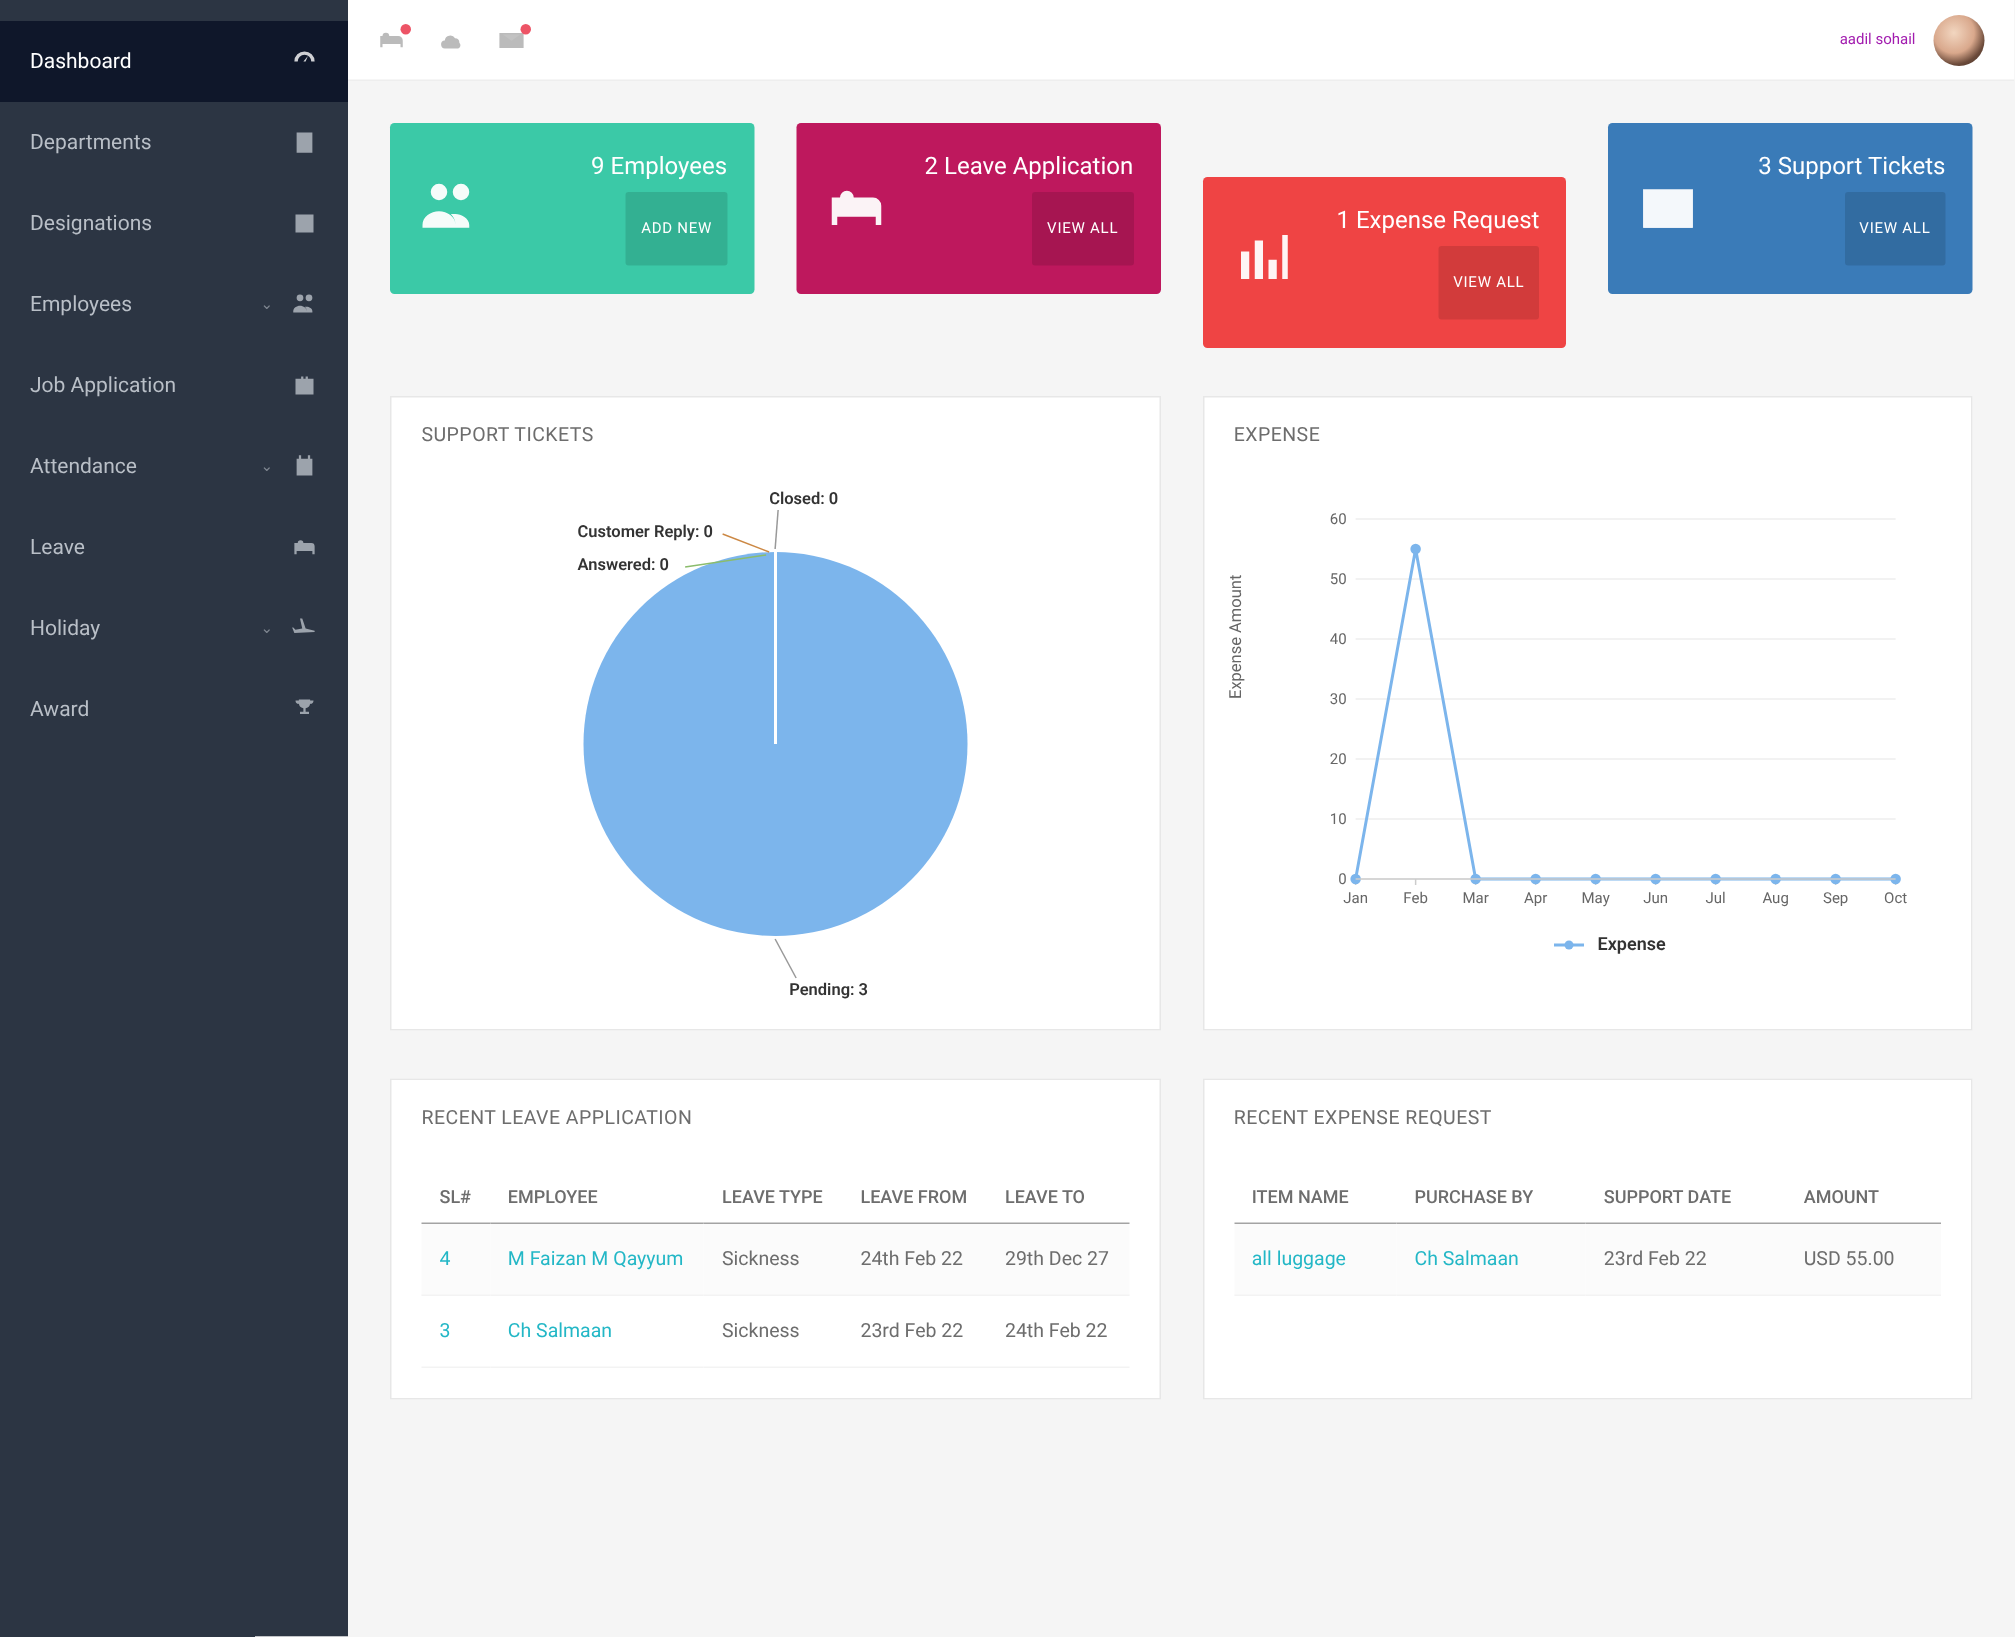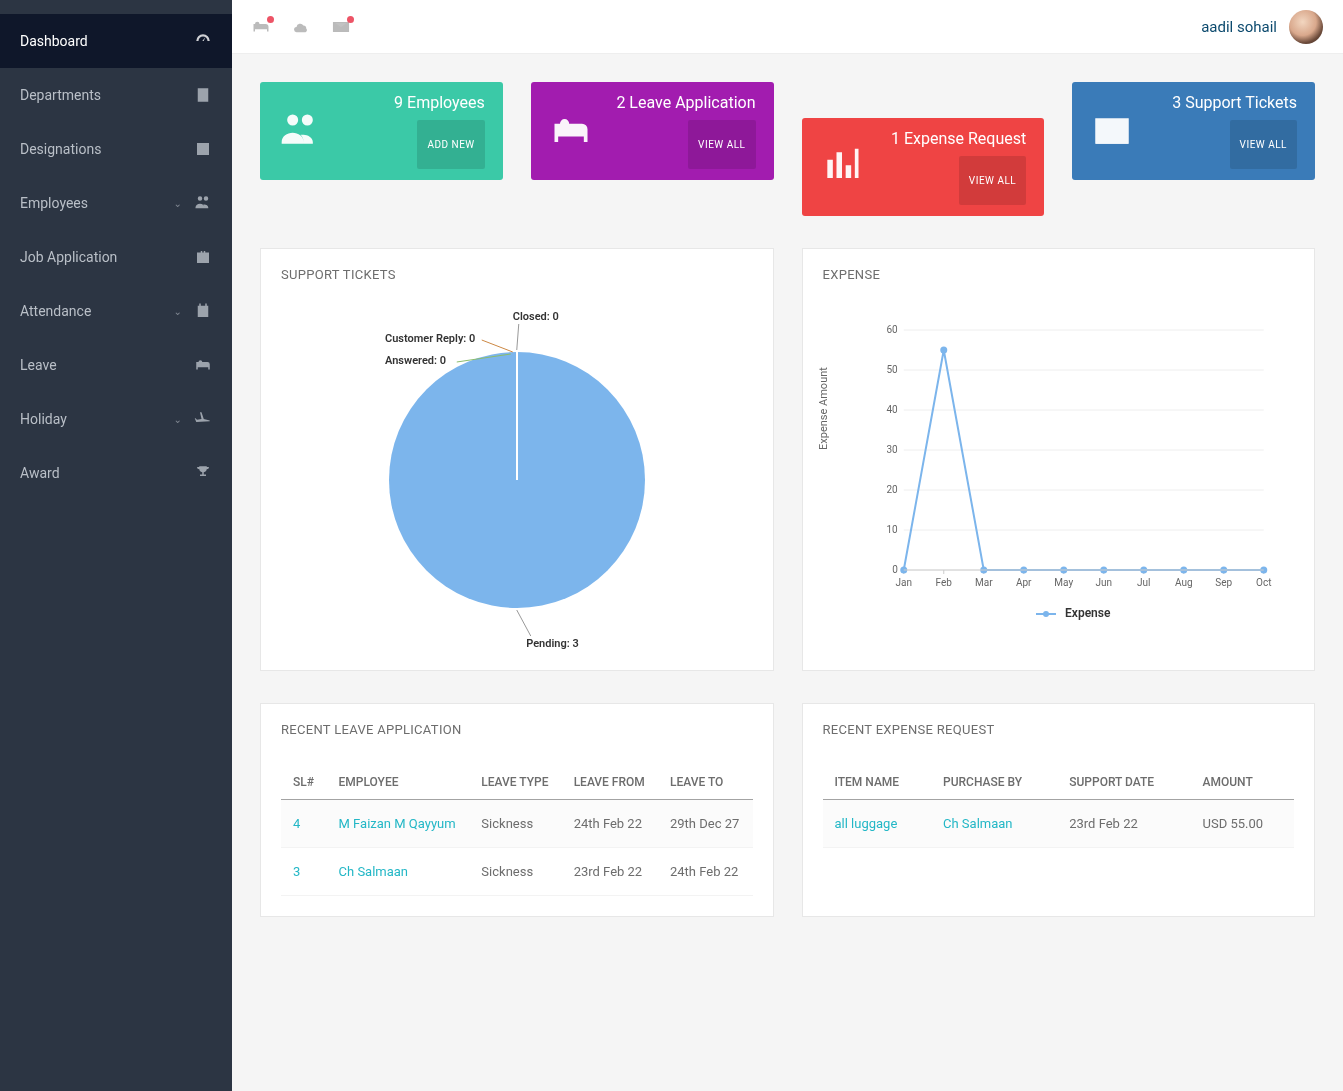--- a/index.html
+++ b/index.html
@@ -21,29 +21,29 @@
 .chevron { font-size: 10px; opacity: 0.6; }
 .nav-icon { width: 18px; text-align: center; opacity: 0.8; }
 
 
 .main { flex: 1; display: flex; flex-direction: column; }
 .topbar { height: 54px; background: #fff; display: flex; align-items: center; justify-content: space-between; padding: 0 20px; border-bottom: 1px solid #eee; }
 .topbar-left { display: flex; gap: 22px; align-items: center; }
 .topbar-icon { position: relative; color: #bbb; font-size: 16px; cursor: pointer; }
 .notif-dot { position: absolute; top: -4px; right: -4px; width: 7px; height: 7px; background: #ed5466; border-radius: 50%; }
 .topbar-right { display: flex; align-items: center; gap: 12px; }
-.username { color: #0c4a6e; font-size: 15px; }
+.username { color: #a21caf; font-size: 10px; }
 .avatar { width: 34px; height: 34px; border-radius: 50%; background: radial-gradient(circle at 40% 35%, #f2d6c0 0%, #d9a88c 45%, #6b4a3a 70%, #3a2a22 100%); }
 
 
 .content { padding: 28px; overflow-x: hidden; }
 .stat-row { display: flex; gap: 28px; margin-bottom: 32px; }
-.stat-card { flex: 1; min-width: 220px; height: 98px; border-radius: 3px; color: #fff; padding: 14px 18px; display: flex; align-items: center; gap: 16px; position: relative; }
+.stat-card { flex: 1; min-width: 220px; height: 114px; border-radius: 3px; color: #fff; padding: 14px 18px; display: flex; align-items: center; gap: 16px; position: relative; }
 .stat-teal { background: #3bc9a7; }
-.stat-blue { background: #a21caf; }
+.stat-blue { background: #be185d; }
 .stat-purple { background: #ef4444; margin-top: 36px; }
 .stat-dblue { background: #3a7bb8; }
 .stat-icon { font-size: 40px; opacity: 0.95; flex-shrink: 0; }
 .stat-body { flex: 1; text-align: right; }
 .stat-title { font-size: 16px; font-weight: 400; margin-bottom: 8px; white-space: nowrap; }
 .stat-btn { display: inline-block; background: rgba(0,0,0,0.12); color: #fff; font-size: 10px; padding: 19px 10px; border-radius: 2px; cursor: pointer; letter-spacing: 0.5px; }
 
 
 .panel-row { display: flex; gap: 28px; margin-bottom: 32px; }
 .panel { flex: 1; background: #fff; border: 1px solid #e7e7e7; }

